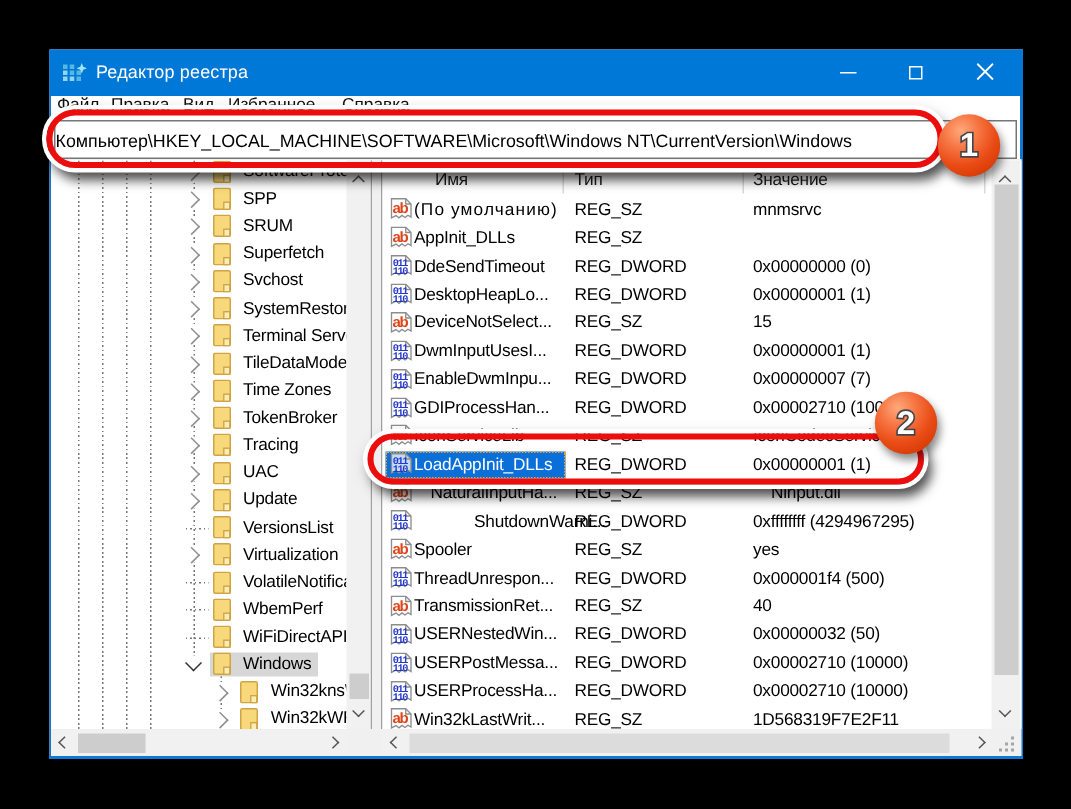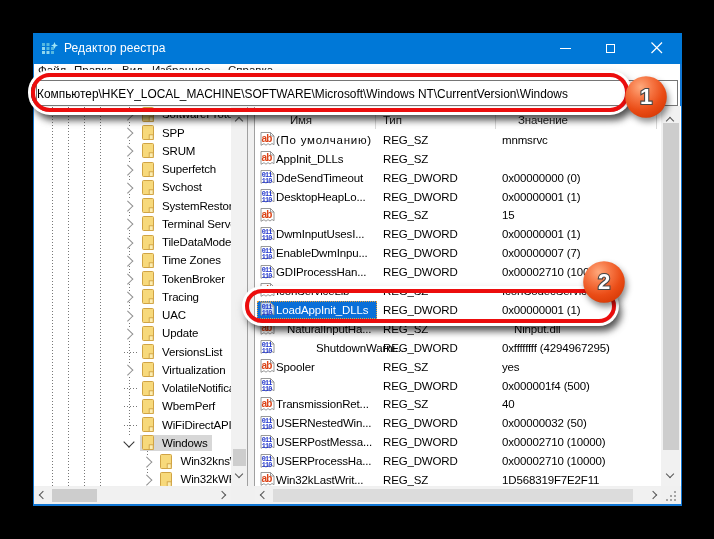--- a/index.html
+++ b/index.html
@@ -193,21 +193,21 @@
 <div class="chev" style="left:108.6px;top:368.8px;"></div>
 <svg class="a" style="left:126.0px;top:364.8px" width="12" height="15">
       <rect x="0.5" y="0.5" width="11" height="14" rx="1" fill="#f7d97b" stroke="#d0a344"></rect>
       <rect x="7.2" y="9.8" width="4" height="4.7" fill="#fcedb2" stroke="#d0a344" stroke-width="0.9"></rect>
     </svg>
 <div class="txt" style="left:146.5px;top:363.2px;line-height:18px;">Win32kWFPrx</div>
 </div>
 <div class="a" style="left:255px;top:107px;width:406px;height:379px;overflow:hidden;background:#fff;">
 <div class="txt" style="left:3px;top:5px;line-height:17px;color:#1a1a1a;margin-left:32px;">Имя</div>
 <div class="txt" style="left:128px;top:5px;line-height:17px;color:#1a1a1a;">Тип</div>
-<div class="txt" style="left:247px;top:5px;line-height:17px;color:#1a1a1a;margin-left:16px;">Значение</div>
+<div class="txt" style="left:247px;top:5px;line-height:17px;color:#1a1a1a;">Значение</div>
 <div class="a" style="left:120px;top:2px;width:1px;height:20px;background:#d9d9d9;"></div>
 <div class="a" style="left:240px;top:2px;width:1px;height:20px;background:#d9d9d9;"></div>
 <div class="a" style="left:401px;top:2px;width:1px;height:20px;background:#d9d9d9;"></div>
 <svg class="a" style="left:5.0px;top:25.2px" width="15" height="15">
       <path d="M1 0.5 H10.5 L14 4 V12.7 L12 11.5 L10 13 L8 11.6 L6 13.2 L4 11.7 L1 13.3 Z" fill="#fff" stroke="#8d8d8d" stroke-width="0.9"></path>
       <path d="M10.5 0.5 V4 H14" fill="none" stroke="#8d8d8d" stroke-width="0.9"></path>
       <text x="1.6" y="10.3" font-size="10" font-weight="bold" fill="#dc4519" font-family="Liberation Sans" letter-spacing="-0.8">ab</text>
     </svg>
 <div class="txt" style="left:21px;top:23.8px;line-height:18px;color:#000;letter-spacing:0.75px;">(По умолчанию)</div>
 <div class="txt" style="left:128px;top:23.8px;line-height:18px;">REG_SZ</div>
@@ -235,20 +235,21 @@
       <text x="1.8" y="12.5" font-size="6.8" font-weight="bold" fill="#2438cd" font-family="Liberation Mono" textLength="10.5">110</text>
     </svg>
 <div class="txt" style="left:21px;top:80.5px;line-height:18px;color:#000;">DesktopHeapLo...</div>
 <div class="txt" style="left:128px;top:80.5px;line-height:18px;">REG_DWORD</div>
 <div class="txt" style="left:247px;top:80.5px;line-height:18px;">0x00000001 (1)</div>
 <svg class="a" style="left:5.0px;top:100.8px" width="15" height="15">
       <path d="M1 0.5 H10.5 L14 4 V12.7 L12 11.5 L10 13 L8 11.6 L6 13.2 L4 11.7 L1 13.3 Z" fill="#fff" stroke="#8d8d8d" stroke-width="0.9"></path>
       <path d="M10.5 0.5 V4 H14" fill="none" stroke="#8d8d8d" stroke-width="0.9"></path>
       <text x="1.6" y="10.3" font-size="10" font-weight="bold" fill="#dc4519" font-family="Liberation Sans" letter-spacing="-0.8">ab</text>
     </svg>
+<div class="txt" style="left:21px;top:99.4px;line-height:18px;color:#000;">DeviceNotSelect...</div>
 <div class="txt" style="left:128px;top:99.4px;line-height:18px;">REG_SZ</div>
 <div class="txt" style="left:247px;top:99.4px;line-height:18px;">15</div>
 <svg class="a" style="left:5.0px;top:119.7px" width="15" height="15">
       <path d="M1 0.5 H10.5 L14 4 V12.7 L12 11.5 L10 13 L8 11.6 L6 13.2 L4 11.7 L1 13.3 Z" fill="#fff" stroke="#8d8d8d" stroke-width="0.9"></path>
       <path d="M10.5 0.5 V4 H14" fill="none" stroke="#8d8d8d" stroke-width="0.9"></path>
       <text x="1.8" y="7.1" font-size="6.8" font-weight="bold" fill="#2438cd" font-family="Liberation Mono" textLength="10.5">011</text>
       <text x="1.8" y="12.5" font-size="6.8" font-weight="bold" fill="#2438cd" font-family="Liberation Mono" textLength="10.5">110</text>
     </svg>
 <div class="txt" style="left:21px;top:118.3px;line-height:18px;color:#000;">DwmInputUsesI...</div>
 <div class="txt" style="left:128px;top:118.3px;line-height:18px;">REG_DWORD</div>
@@ -313,20 +314,21 @@
     </svg>
 <div class="txt" style="left:21px;top:250.6px;line-height:18px;color:#000;">Spooler</div>
 <div class="txt" style="left:128px;top:250.6px;line-height:18px;">REG_SZ</div>
 <div class="txt" style="left:247px;top:250.6px;line-height:18px;">yes</div>
 <svg class="a" style="left:5.0px;top:270.9px" width="15" height="15">
       <path d="M1 0.5 H10.5 L14 4 V12.7 L12 11.5 L10 13 L8 11.6 L6 13.2 L4 11.7 L1 13.3 Z" fill="#fff" stroke="#8d8d8d" stroke-width="0.9"></path>
       <path d="M10.5 0.5 V4 H14" fill="none" stroke="#8d8d8d" stroke-width="0.9"></path>
       <text x="1.8" y="7.1" font-size="6.8" font-weight="bold" fill="#2438cd" font-family="Liberation Mono" textLength="10.5">011</text>
       <text x="1.8" y="12.5" font-size="6.8" font-weight="bold" fill="#2438cd" font-family="Liberation Mono" textLength="10.5">110</text>
     </svg>
+<div class="txt" style="left:21px;top:269.5px;line-height:18px;color:#000;">ThreadUnrespon...</div>
 <div class="txt" style="left:128px;top:269.5px;line-height:18px;">REG_DWORD</div>
 <div class="txt" style="left:247px;top:269.5px;line-height:18px;">0x000001f4 (500)</div>
 <svg class="a" style="left:5.0px;top:289.8px" width="15" height="15">
       <path d="M1 0.5 H10.5 L14 4 V12.7 L12 11.5 L10 13 L8 11.6 L6 13.2 L4 11.7 L1 13.3 Z" fill="#fff" stroke="#8d8d8d" stroke-width="0.9"></path>
       <path d="M10.5 0.5 V4 H14" fill="none" stroke="#8d8d8d" stroke-width="0.9"></path>
       <text x="1.6" y="10.3" font-size="10" font-weight="bold" fill="#dc4519" font-family="Liberation Sans" letter-spacing="-0.8">ab</text>
     </svg>
 <div class="txt" style="left:21px;top:288.4px;line-height:18px;color:#000;">TransmissionRet...</div>
 <div class="txt" style="left:128px;top:288.4px;line-height:18px;">REG_SZ</div>
 <div class="txt" style="left:247px;top:288.4px;line-height:18px;">40</div>

